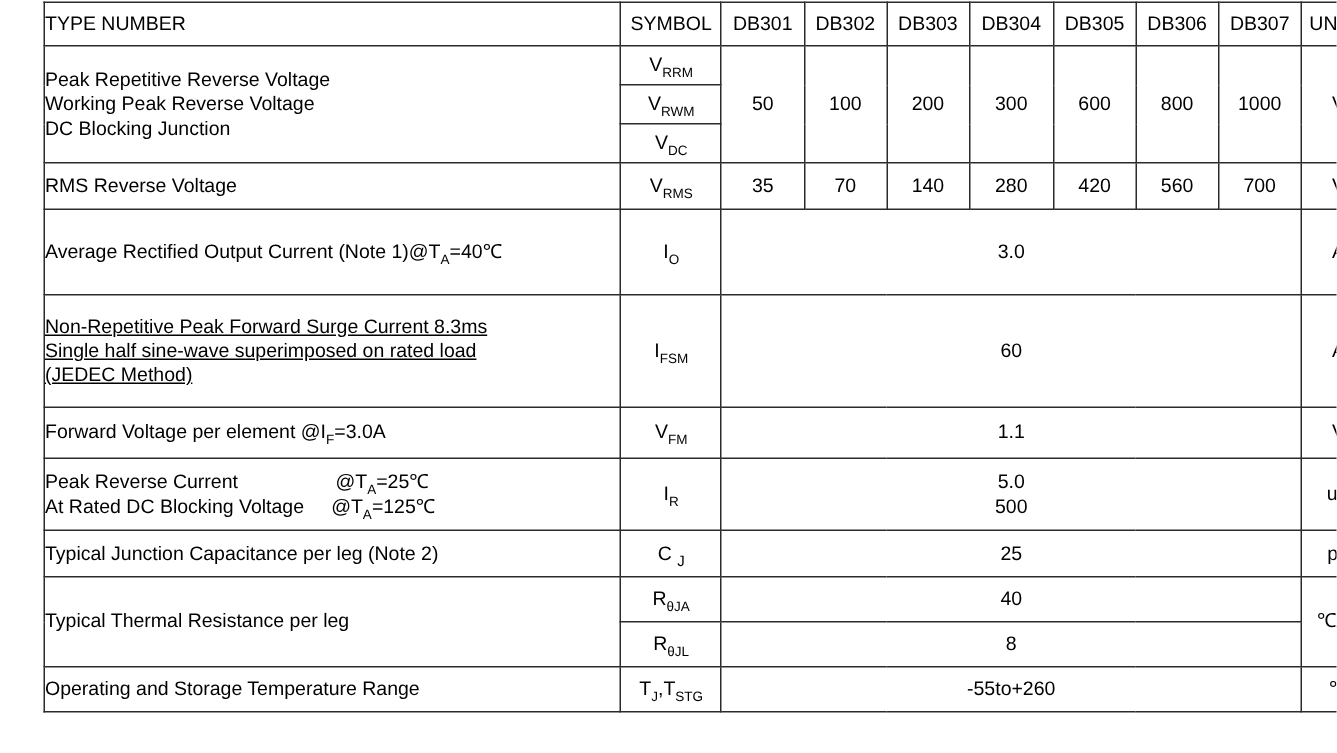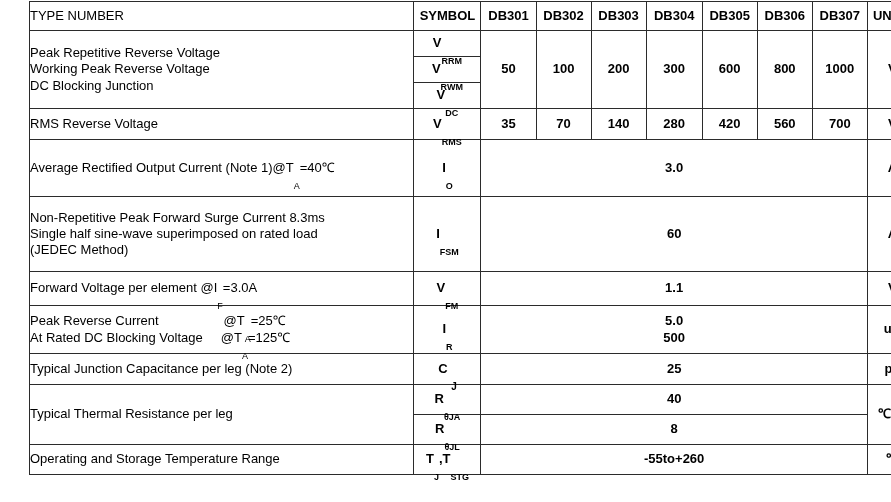--- a/index.html
+++ b/index.html
@@ -26,34 +26,34 @@
     table-layout: fixed;
   }
   table.spec td {
     border: 1px solid #2b2b2b;
     padding: 0;
     vertical-align: middle;
     font-size: 13px;
     line-height: 1.25;
   }
   .cl { text-align: left; padding-left: 6px; }
-  .cc { text-align: center; font-weight: bold; }
+  .cc { text-align: center; }
   .hdr-type { font-size: 15.5px; }
   .sym { font-size: 13.5px; }
   .unit { font-size: 13px; }
   .val { font-size: 13px; }
   sub {
     font-size: 9px;
     vertical-align: baseline;
     position: relative;
-    top: 17px;
+    top: 4px;
   }
   .small-sub { font-size: 10px; }
   .multiline { line-height: 1.45; }
-  .pad-v { padding-top: 4px; padding-bottom: 4px; }
+  .pad-v { padding-top: 4px; padding-bottom: 4px; text-decoration: underline; }
 </style>
 </head>
 <body>
 
 <div id="sheet">
   <table class="spec">
     <colgroup>
       <col style="width:384px">
       <col style="width:67px">
       <col style="width:55px">

